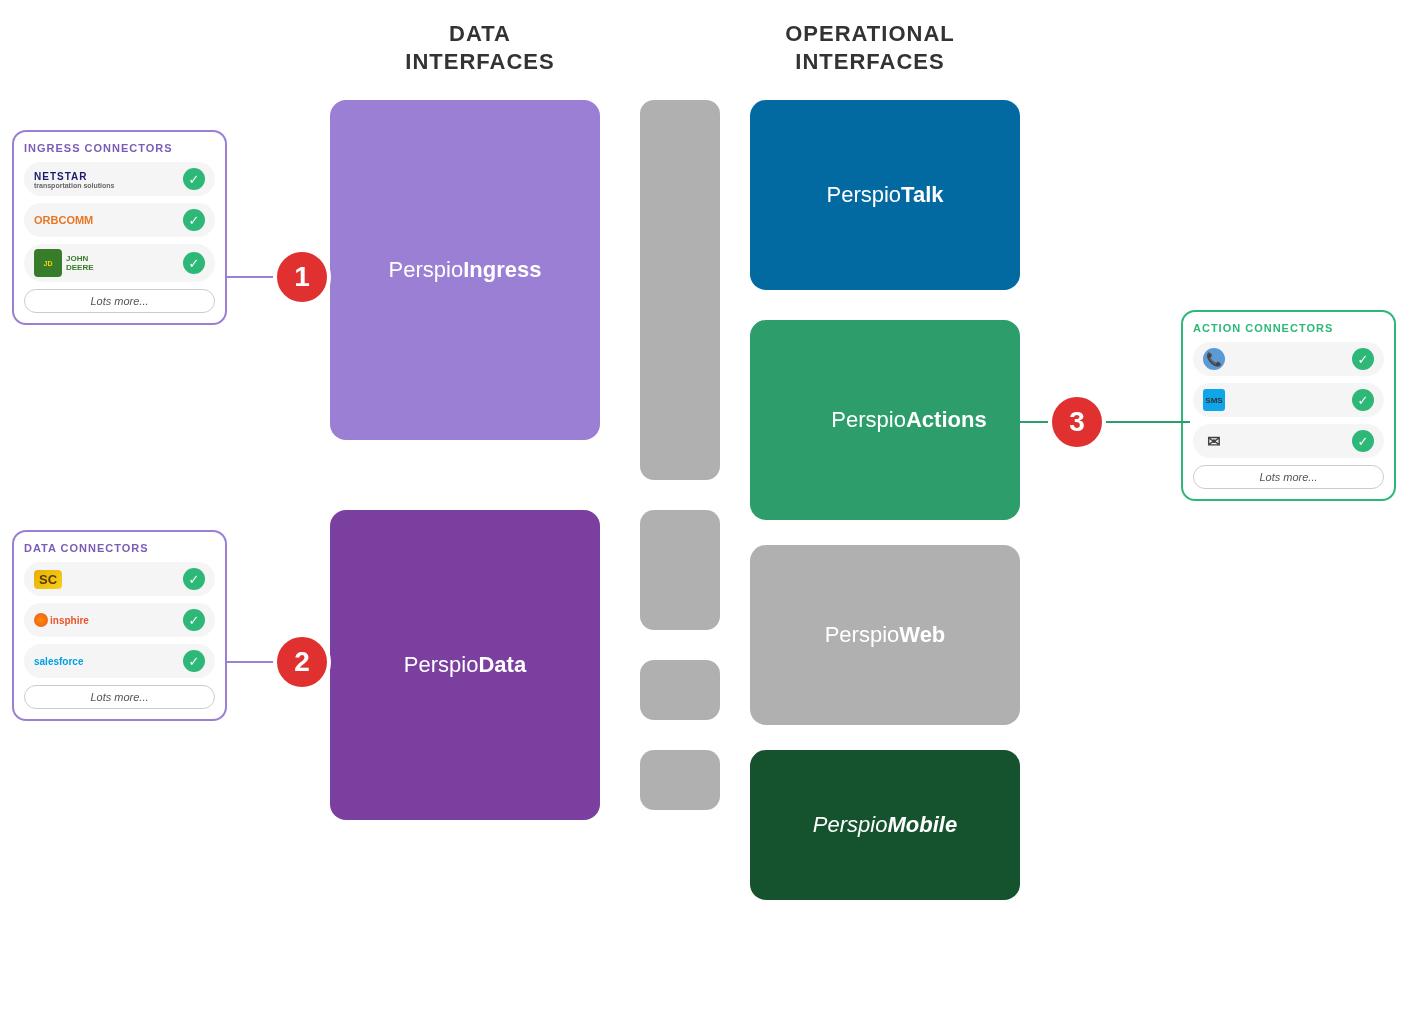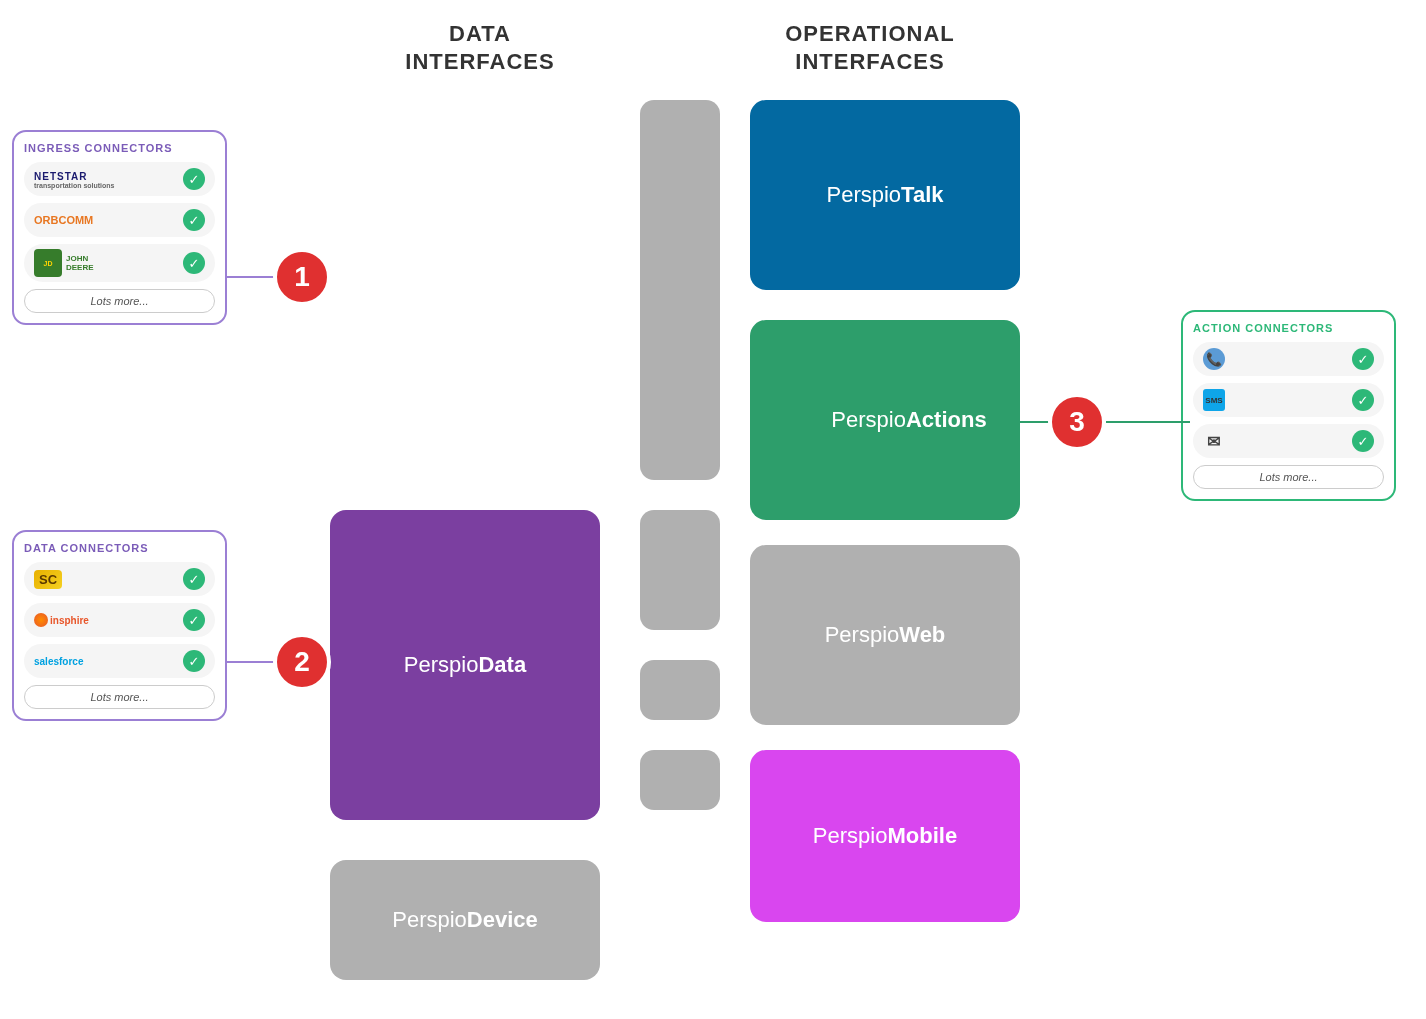--- a/index.html
+++ b/index.html
@@ -226,25 +226,26 @@
 
     .block-web {
       background: #b0b0b0;
       top: 545px;
       left: 750px;
       width: 270px;
       height: 180px;
     }
 
     .block-mobile {
-      background: #d946ef;
+      background: #14532d;
       top: 750px;
       left: 750px;
       width: 270px;
-      height: 172px;
+      height: 150px;
+      font-style: italic;
     }
 
     
     .badge-circle {
       position: absolute;
       width: 58px;
       height: 58px;
       border-radius: 50%;
       background: #e03030;
       color: #fff;
@@ -460,32 +461,32 @@
     <div class="connector-row">
       <div class="connector-logo">
         <div class="logo-email">✉</div>
       </div>
       <div class="check-icon">✓</div>
     </div>
 
     <div class="lots-more-btn">Lots more...</div>
   </div>
 
+  <div class="main-block block-ingress">
+    <div class="block-label">
+      <span>Perspio</span><strong>Ingress</strong>
+    </div>
+  </div>
 
   <div class="main-block block-data">
     <div class="block-label">
       <span>Perspio</span><strong>Data</strong>
     </div>
   </div>
 
-  <div class="main-block block-device">
-    <div class="block-label">
-      <span>Perspio</span><strong>Device</strong>
-    </div>
-  </div>
 
   <div class="middle-bar-top"></div>
   <div class="middle-bar-mid"></div>
   <div class="middle-bar-bot"></div>
   <div class="middle-bar-bot2"></div>
 
   <div class="main-block block-talk">
     <div class="block-label">
       <span>Perspio</span><strong>Talk</strong>
     </div>

